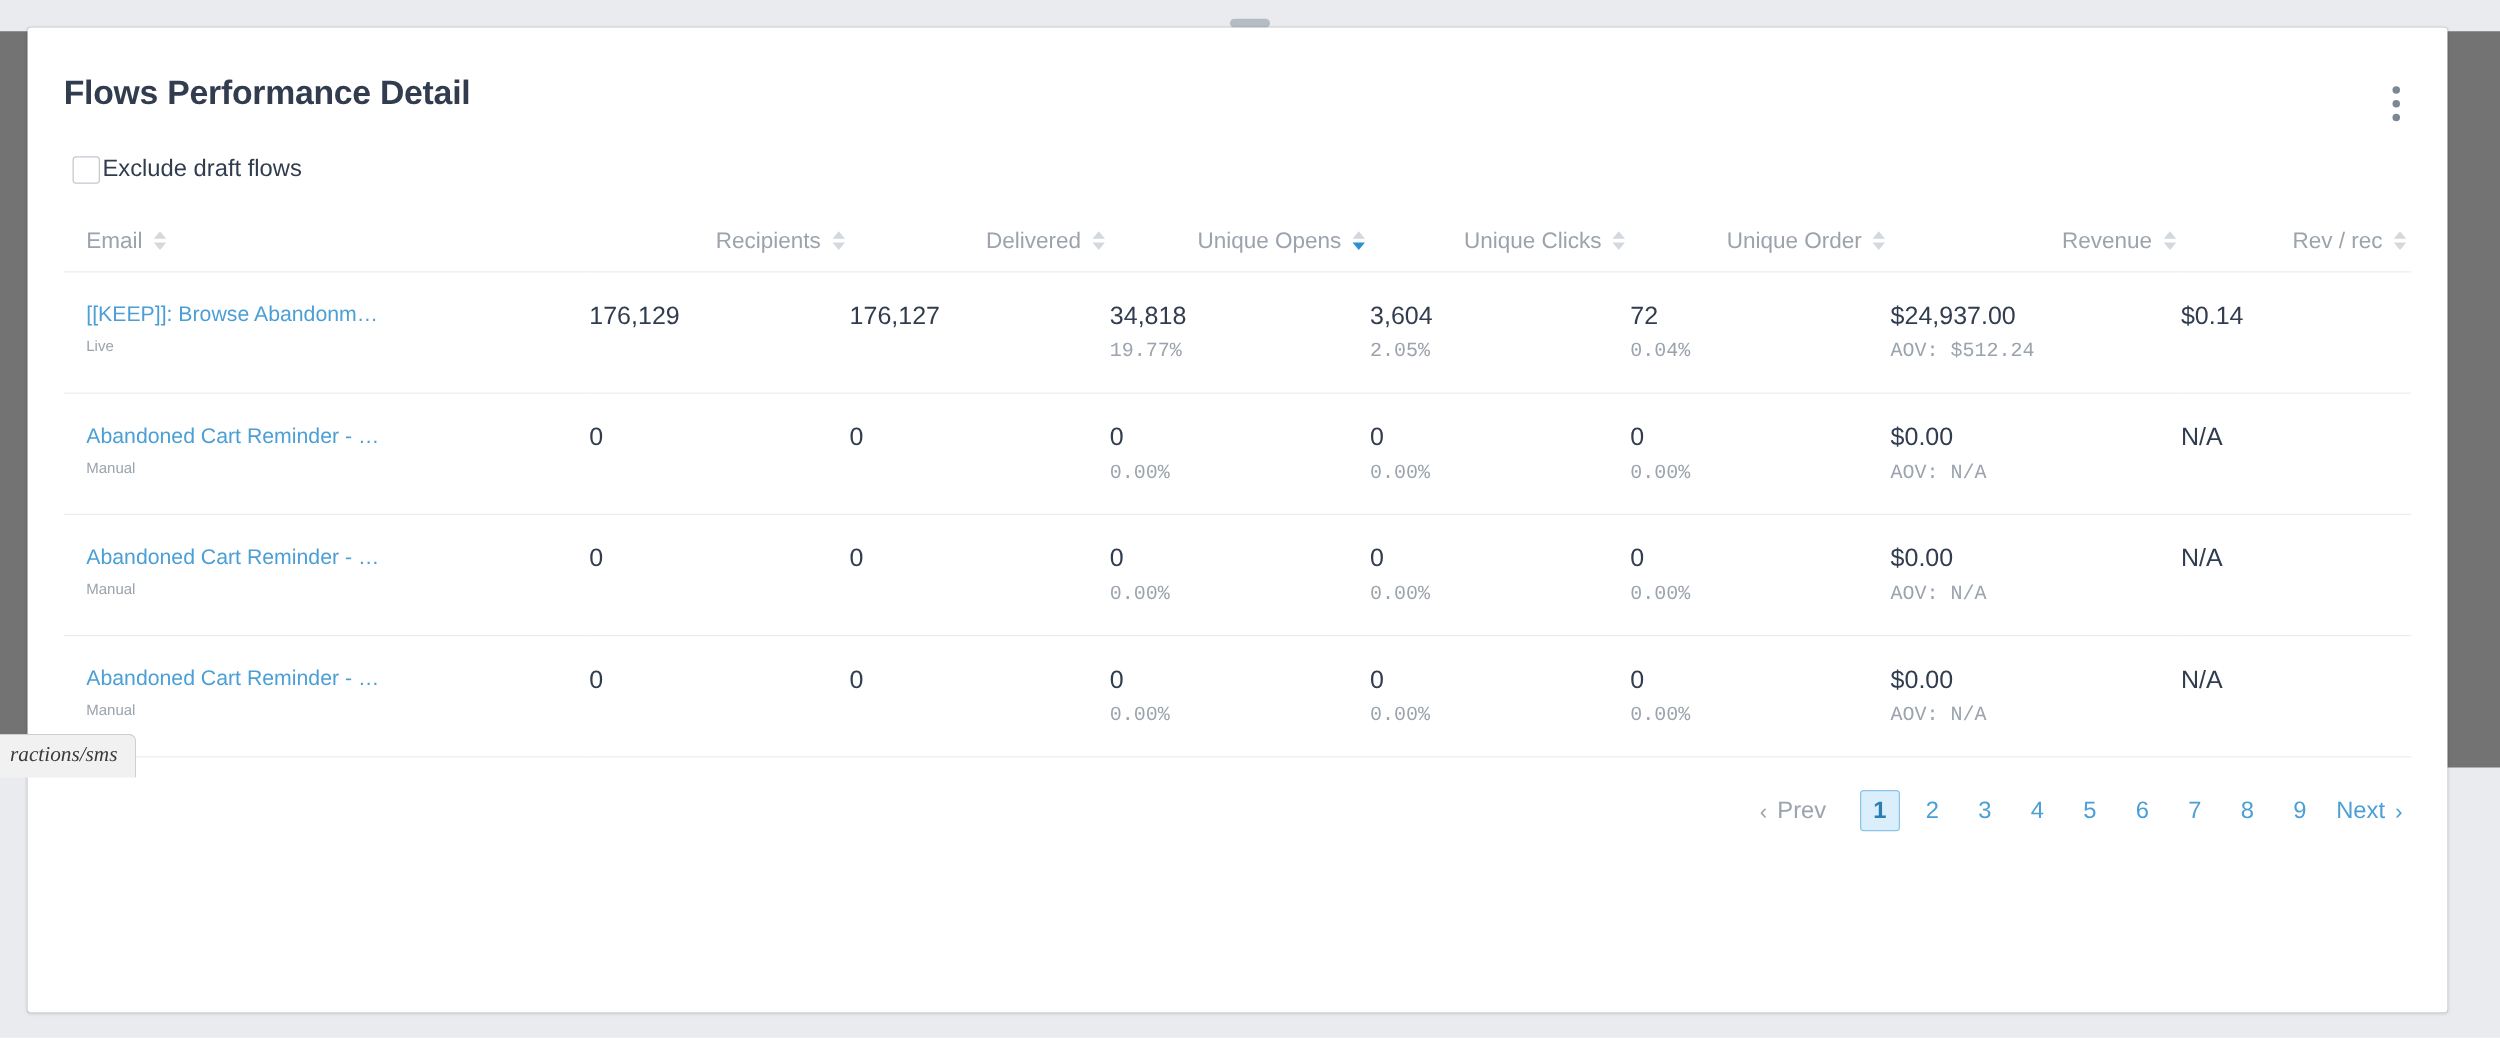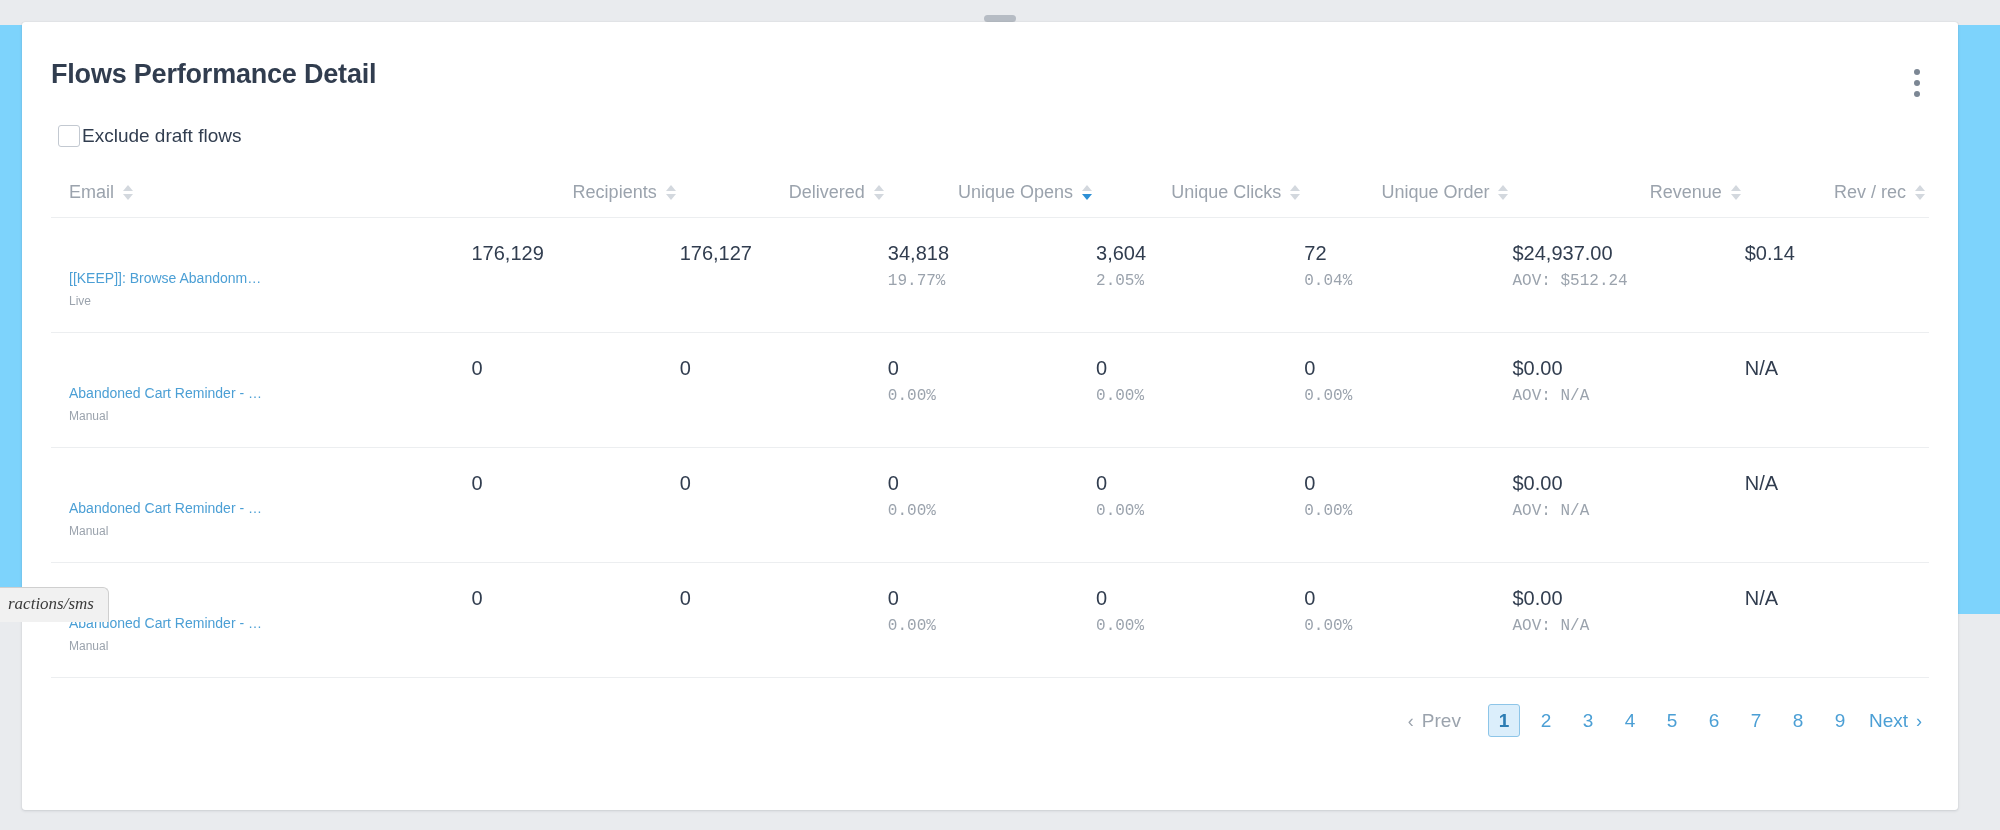--- a/index.html
+++ b/index.html
@@ -10,21 +10,21 @@
     overflow: hidden;
     background: #e9ebee;
     font-family: "Liberation Sans", sans-serif;
     -webkit-font-smoothing: antialiased;
   }
 
   #app {
     position: relative;
     width: 2000px;
     height: 614px;
-    background: #7dd3fc;
+    background: #737373;
   }
 
   
   .handle-strip {
     position: absolute;
     top: 0; left: 0;
     width: 2000px;
     height: 25px;
     background: #e9ebee;
   }
@@ -179,28 +179,27 @@
     border-bottom: 1px solid #eceef0;
     padding: 24px 0;
     vertical-align: top;
     font-size: 20px;
     color: #313d4f;
   }
   tbody td.col-name { text-align: left; padding-left: 18px; }
   tbody td .cellpad { padding-right: 4px; }
 
   .flow-link {
-    font-size: 14px;
+    font-size: 17px;
     color: #4b9fd5;
     cursor: pointer;
     display: block;
     white-space: nowrap;
     overflow: hidden;
     text-overflow: ellipsis;
-    margin-top: 28px;
   }
   .flow-status {
     font-size: 12px;
     color: #9ba3ad;
     margin-top: 8px;
   }
   .metric-main { font-size: 20px; color: #313d4f; line-height: 1.15; }
   .metric-sub  { font-size: 16px; color: #9ba3ad; margin-top: 7px; font-family: Liberation Mono, monospace; }
 
   

